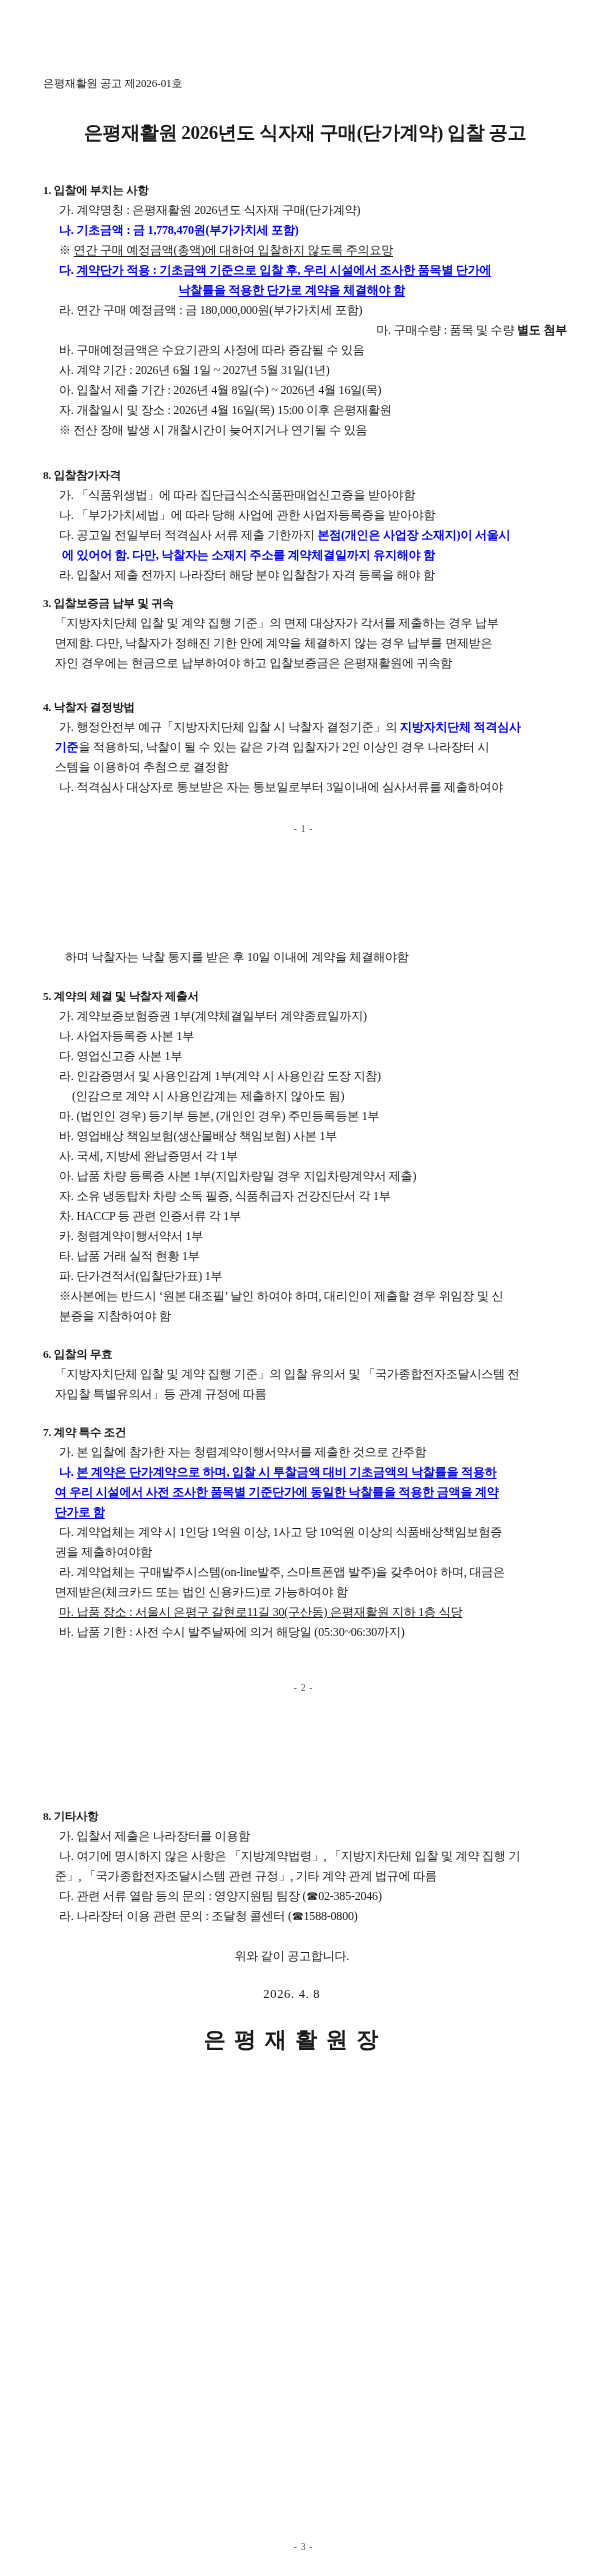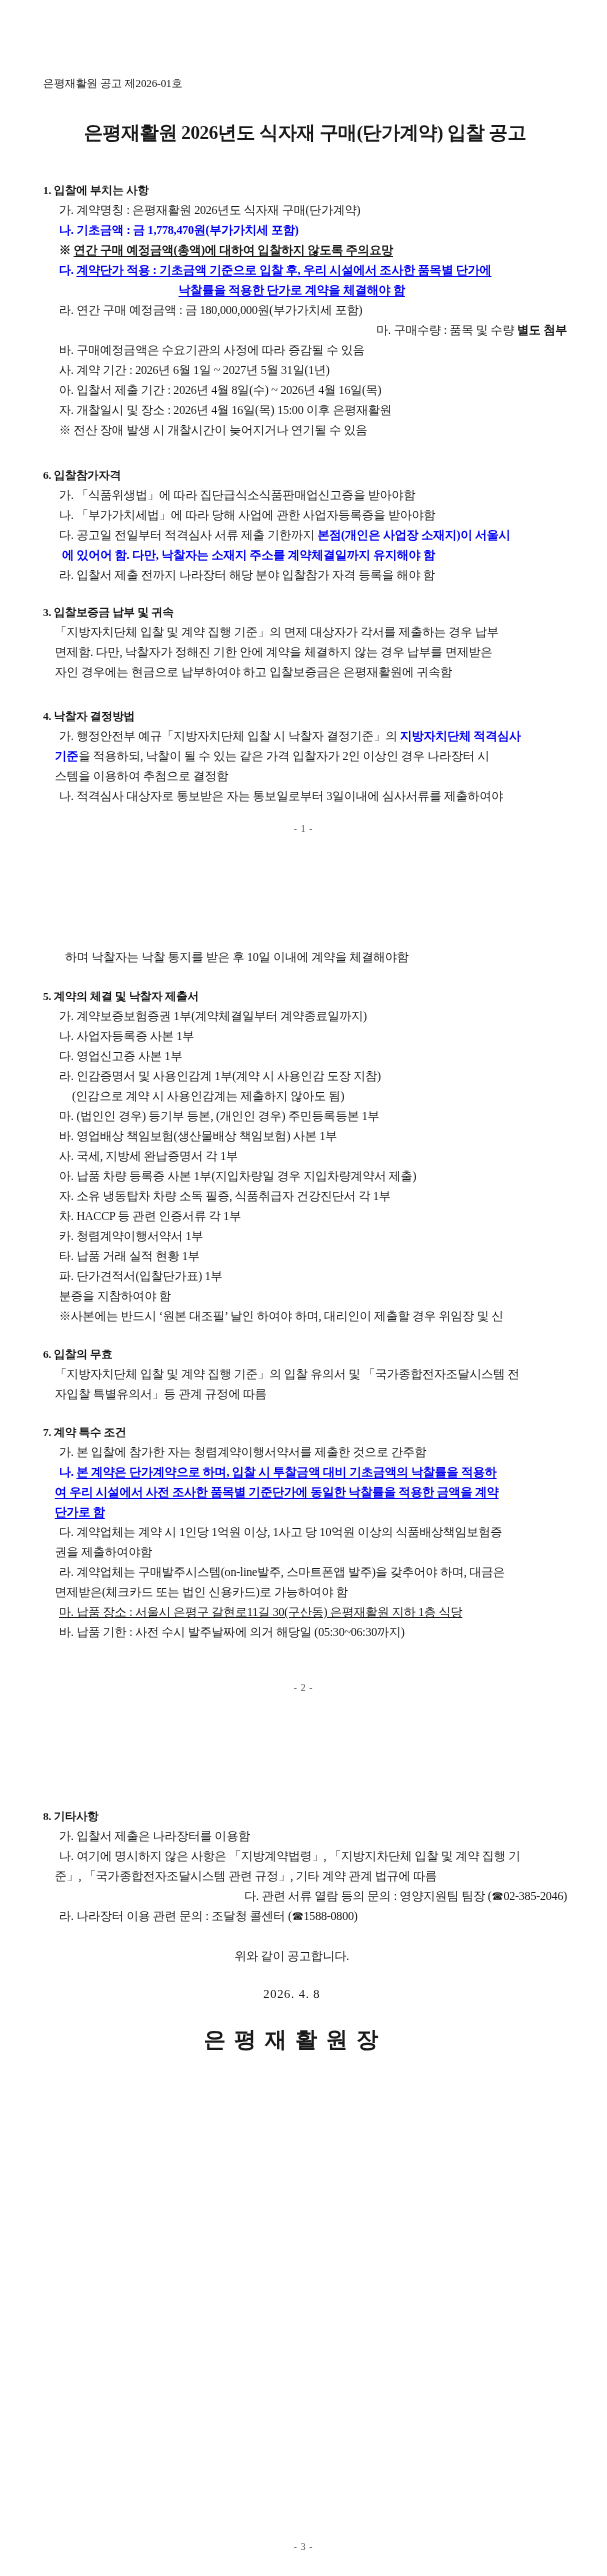--- a/index.html
+++ b/index.html
@@ -22,37 +22,37 @@
 </head>
 <body>
 
 <div id="doc">
     <div class="page">
       <div class="blk notice" style="margin-top: 76px;"><span>은평재활원 공고 제2026-01호</span></div>
       <div class="blk title" style="margin-top: 29px;"><span>은평재활원 2026년도 식자재 구매(단가계약) 입찰 공고</span></div>
       <div class="blk h" style="margin-top: 34px;"><span>1. 입찰에 부치는 사항</span></div>
       <div class="blk ln" style="padding-left: 16px;"><span>가. 계약명칭 : 은평재활원 2026년도 식자재 구매(단가계약)</span></div>
       <div class="blk ln" style="padding-left: 16px;"><span class="sb sc">나. 기초금액 : 금 1,778,470원(부가가치세 포함)</span></div>
-      <div class="blk ln" style="padding-left: 16px; font-weight: bold;"><span>※ </span><span class="su">연간 구매 예정금액(총액)에 대하여 입찰하지 않도록 주의요망</span></div>
+      <div class="blk ln" style="padding-left: 16px;"><span>※ </span><span class="su">연간 구매 예정금액(총액)에 대하여 입찰하지 않도록 주의요망</span></div>
       <div class="blk ln" style="padding-left: 16px;"><span class="sb sc">다. </span><span class="sb su sc">계약단가 적용 : 기초금액 기준으로 입찰 후, 우리 시설에서 조사한 품목별 단가에</span></div>
       <div class="blk ln ctr"><span class="sb su sc">낙찰률을 적용한 단가로 계약을 체결해야 함</span></div>
       <div class="blk ln" style="padding-left: 16px;"><span>라. 연간 구매 예정금액 : 금 180,000,000원(부가가치세 포함)</span></div>
       <div class="blk ln" style="padding-left: 16px; text-align: right;"><span>마. 구매수량 : 품목 및 수량 </span><span class="sb">별도 첨부</span></div>
       <div class="blk ln" style="padding-left: 16px;"><span>바. 구매예정금액은 수요기관의 사정에 따라 증감될 수 있음</span></div>
       <div class="blk ln" style="padding-left: 16px;"><span>사. 계약 기간 : 2026년 6월 1일 ~ 2027년 5월 31일(1년)</span></div>
       <div class="blk ln" style="padding-left: 16px;"><span>아. 입찰서 제출 기간 : 2026년 4월 8일(수) ~ 2026년 4월 16일(목)</span></div>
       <div class="blk ln" style="padding-left: 16px;"><span>자. 개찰일시 및 장소 : 2026년 4월 16일(목) 15:00 이후 은평재활원</span></div>
       <div class="blk ln" style="padding-left: 16px;"><span>※ 전산 장애 발생 시 개찰시간이 늦어지거나 연기될 수 있음</span></div>
-      <div class="blk h" style="margin-top: 25px;"><span>6. 입찰참가자격</span></div>
+      <div class="blk h" style="margin-top: 25px;"><span>8. 입찰참가자격</span></div>
       <div class="blk ln" style="padding-left: 16px;"><span>가. 「식품위생법」에 따라 집단급식소식품판매업신고증을 받아야함</span></div>
       <div class="blk ln" style="padding-left: 16px;"><span>나. 「부가가치세법」에 따라 당해 사업에 관한 사업자등록증을 받아야함</span></div>
       <div class="blk ln" style="padding-left: 16px;"><span>다. 공고일 전일부터 적격심사 서류 제출 기한까지 </span><span class="sb sc">본점(개인은 사업장 소재지)이 서울시</span></div>
       <div class="blk ln" style="padding-left: 19px;"><span class="sb sc">에 있어어 함. 다만, 낙찰자는 소재지 주소를 계약체결일까지 유지해야 함</span></div>
       <div class="blk ln" style="padding-left: 16px;"><span>라. 입찰서 제출 전까지 나라장터 해당 분야 입찰참가 자격 등록을 해야 함</span></div>
-      <div class="blk h" style="margin-top: 17px;"><span>3. 입찰보증금 납부 및 귀속</span></div>
+      <div class="blk h" style="margin-top: 8px;"><span>3. 입찰보증금 납부 및 귀속</span></div>
       <div class="blk ln" style="padding-left: 11.8px;"><span>「지방자치단체 입찰 및 계약 집행 기준」의 면제 대상자가 각서를 제출하는 경우 납부</span></div>
       <div class="blk ln" style="padding-left: 11.8px;"><span>면제함. 다만, 낙찰자가 정해진 기한 안에 계약을 체결하지 않는 경우 납부를 면제받은</span></div>
       <div class="blk ln" style="padding-left: 11.8px;"><span>자인 경우에는 현금으로 납부하여야 하고 입찰보증금은 은평재활원에 귀속함</span></div>
       <div class="blk h" style="margin-top: 23.5px;"><span>4. 낙찰자 결정방법</span></div>
       <div class="blk ln" style="padding-left: 16px;"><span>가. 행정안전부 예규「지방자치단체 입찰 시 낙찰자 결정기준」의 </span><span class="sb sc">지방자치단체 적격심사</span></div>
       <div class="blk ln" style="padding-left: 11.8px;"><span class="sb sc">기준</span><span>을 적용하되, 낙찰이 될 수 있는 같은 가격 입찰자가 2인 이상인 경우 나라장터 시</span></div>
       <div class="blk ln" style="padding-left: 11.8px;"><span>스템을 이용하여 추첨으로 결정함</span></div>
       <div class="blk ln" style="padding-left: 16px;"><span>나. 적격심사 대상자로 통보받은 자는 통보일로부터 3일이내에 심사서류를 제출하여야</span></div>
       <div class="footer">- 1 -</div>
     </div>
@@ -66,22 +66,22 @@
       <div class="blk ln" style="padding-left: 29px;"><span>(인감으로 계약 시 사용인감계는 제출하지 않아도 됨)</span></div>
       <div class="blk ln" style="padding-left: 16px;"><span>마. (법인인 경우) 등기부 등본, (개인인 경우) 주민등록등본 1부</span></div>
       <div class="blk ln" style="padding-left: 16px;"><span>바. 영업배상 책임보험(생산물배상 책임보험) 사본 1부</span></div>
       <div class="blk ln" style="padding-left: 16px;"><span>사. 국세, 지방세 완납증명서 각 1부</span></div>
       <div class="blk ln" style="padding-left: 16px;"><span>아. 납품 차량 등록증 사본 1부(지입차량일 경우 지입차량계약서 제출)</span></div>
       <div class="blk ln" style="padding-left: 16px;"><span>자. 소유 냉동탑차 차량 소독 필증, 식품취급자 건강진단서 각 1부</span></div>
       <div class="blk ln" style="padding-left: 16px;"><span>차. HACCP 등 관련 인증서류 각 1부</span></div>
       <div class="blk ln" style="padding-left: 16px;"><span>카. 청렴계약이행서약서 1부</span></div>
       <div class="blk ln" style="padding-left: 16px;"><span>타. 납품 거래 실적 현황 1부</span></div>
       <div class="blk ln" style="padding-left: 16px;"><span>파. 단가견적서(입찰단가표) 1부</span></div>
+      <div class="blk ln" style="padding-left: 16px;"><span>※사본에는 반드시 ‘원본 대조필’ 날인 하여야 하며, 대리인이 제출할 경우 위임장 및 신</span></div>
       <div class="blk ln" style="padding-left: 16px;"><span>분증을 지참하여야 함</span></div>
-      <div class="blk ln" style="padding-left: 16px;"><span>※사본에는 반드시 ‘원본 대조필’ 날인 하여야 하며, 대리인이 제출할 경우 위임장 및 신</span></div>
       <div class="blk h" style="margin-top: 17.6px;"><span>6. 입찰의 무효</span></div>
       <div class="blk ln" style="padding-left: 11.8px;"><span>「지방자치단체 입찰 및 계약 집행 기준」의 입찰 유의서 및 「국가종합전자조달시스템 전</span></div>
       <div class="blk ln" style="padding-left: 11.8px;"><span>자입찰 특별유의서」등 관계 규정에 따름</span></div>
       <div class="blk h" style="margin-top: 18.4px;"><span>7. 계약 특수 조건</span></div>
       <div class="blk ln" style="padding-left: 16px;"><span>가. 본 입찰에 참가한 자는 청렴계약이행서약서를 제출한 것으로 간주함</span></div>
       <div class="blk ln" style="padding-left: 16px;"><span class="sb sc">나. </span><span class="sb su sc">본 계약은 단가계약으로 하며, 입찰 시 투찰금액 대비 기초금액의 낙찰률을 적용하</span></div>
       <div class="blk ln" style="padding-left: 11.8px;"><span class="sb su sc">여 우리 시설에서 사전 조사한 품목별 기준단가에 동일한 낙찰률을 적용한 금액을 계약</span></div>
       <div class="blk ln" style="padding-left: 11.8px;"><span class="sb su sc">단가로 함</span></div>
       <div class="blk ln" style="padding-left: 16px;"><span>다. 계약업체는 계약 시 1인당 1억원 이상, 1사고 당 10억원 이상의 식품배상책임보험증</span></div>
       <div class="blk ln" style="padding-left: 11.8px;"><span>권을 제출하여야함</span></div>
@@ -89,21 +89,21 @@
       <div class="blk ln" style="padding-left: 11.8px;"><span>면제받은(체크카드 또는 법인 신용카드)로 가능하여야 함</span></div>
       <div class="blk ln" style="padding-left: 16px; text-decoration: underline;"><span>마. 납품 장소 : 서울시 은평구 갈현로11길 30(구산동) 은평재활원 지하 1층 식당</span></div>
       <div class="blk ln" style="padding-left: 16px;"><span>바. 납품 기한 : 사전 수시 발주날짜에 의거 해당일 (05:30~06:30까지)</span></div>
       <div class="footer">- 2 -</div>
     </div>
     <div class="page">
       <div class="blk h" style="margin-top: 88px;"><span>8. 기타사항</span></div>
       <div class="blk ln" style="padding-left: 16px;"><span>가. 입찰서 제출은 나라장터를 이용함</span></div>
       <div class="blk ln" style="padding-left: 16px;"><span>나. 여기에 명시하지 않은 사항은 「지방계약법령」, 「지방지차단체 입찰 및 계약 집행 기</span></div>
       <div class="blk ln" style="padding-left: 11.8px;"><span>준」, 「국가종합전자조달시스템 관련 규정」, 기타 계약 관계 법규에 따름</span></div>
-      <div class="blk ln" style="padding-left: 16px; text-align: right;"><span>다. 관련 서류 열람 등의 문의 : 영양지원팀 팀장 (☎02-385-2046)</span></div>
+      <div class="blk ln" style="padding-left: 16px;"><span>다. 관련 서류 열람 등의 문의 : 영양지원팀 팀장 (☎02-385-2046)</span></div>
       <div class="blk ln" style="padding-left: 16px;"><span>라. 나라장터 이용 관련 문의 : 조달청 콜센터 (☎1588-0800)</span></div>
       <div class="blk ln ctr" style="margin-top: 20px;"><span>위와 같이 공고합니다.</span></div>
       <div class="blk date" style="margin-top: 18.4px;"><span>2026. 4. 8</span></div>
       <div class="blk name" style="margin-top: 20.6px;"><span>은 평 재 활 원 장</span></div>
       <div class="footer">- 3 -</div>
     </div>
   </div>
 
 
 </body></html>

